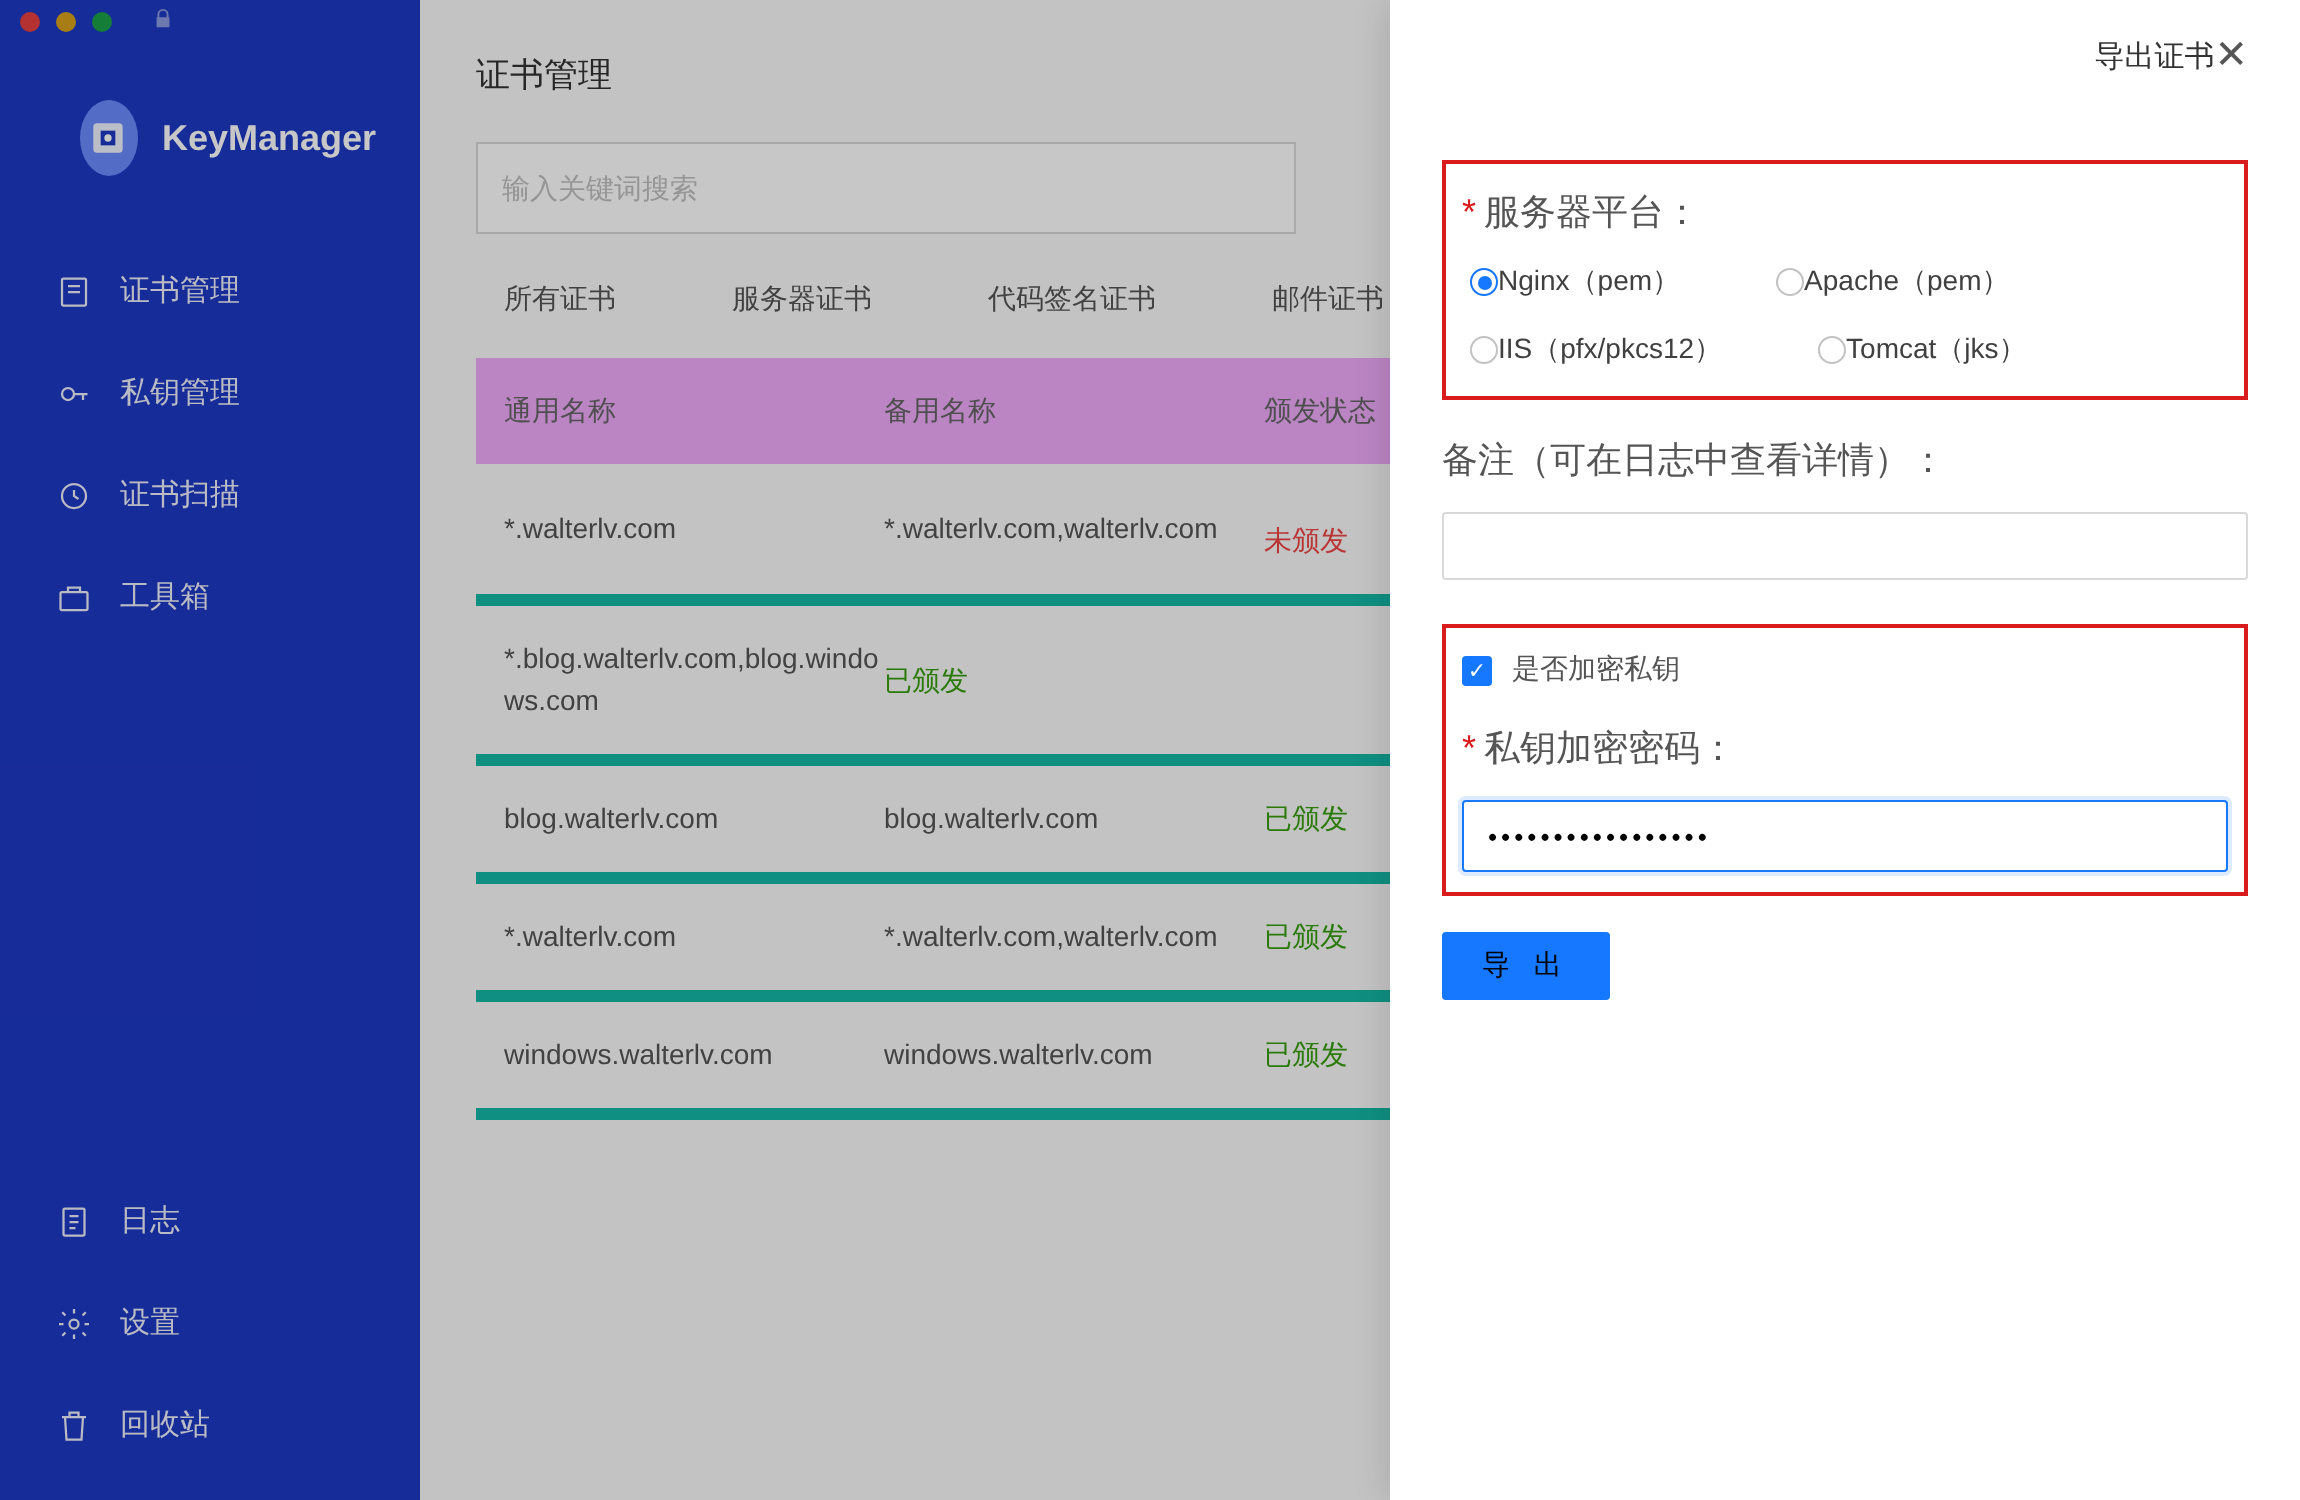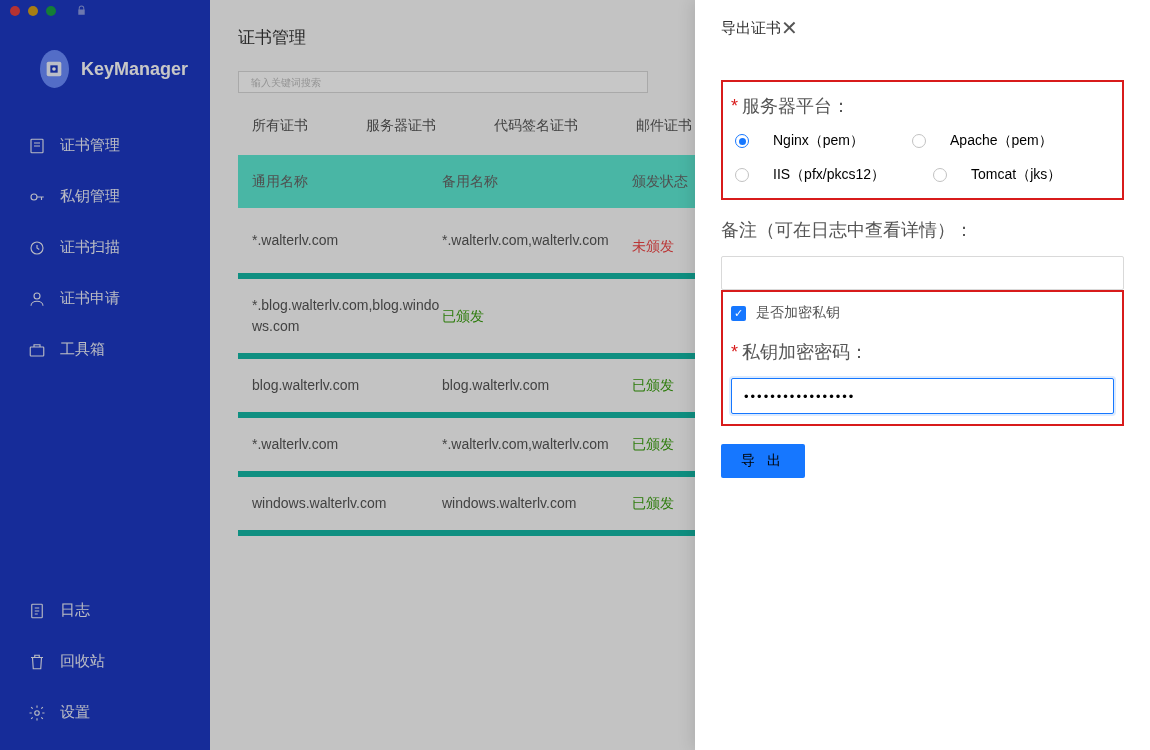--- a/index.html
+++ b/index.html
@@ -19,49 +19,49 @@
 .nav-group { padding-top: 4px; }
 .nav-item { display: flex; align-items: center; gap: 14px; padding: 16px 28px; font-size: 15px; cursor: pointer; opacity: .92; }
 .nav-icon { width: 18px; height: 18px; display: inline-flex; align-items: center; justify-content: center; }
 .nav-icon svg { width: 18px; height: 18px; stroke: #fff; fill: none; stroke-width: 1.5; }
 .nav-bottom { margin-top: auto; padding-bottom: 12px; }
 
 
 .main { flex: 1; background: #fafafa; padding: 0; overflow: hidden; }
 .main-inner { padding: 26px 28px; }
 .page-title { font-size: 17px; color: #333; font-weight: 500; margin-bottom: 22px; }
-.search { width: 410px; height: 22px; border: 1px solid #d9d9d9; padding: 0 12px; font-size: 10px; color: #333; background: #fff; margin-bottom: 24px; }
+.search { width: 410px; height: 46px; border: 1px solid #d9d9d9; padding: 0 12px; font-size: 14px; color: #333; background: #fff; margin-bottom: 24px; }
 .search::placeholder { color: #bfbfbf; }
 .tabs { display: flex; gap: 58px; padding: 0 14px 12px; color: #555; font-size: 14px; margin-bottom: 8px; }
 .tab { cursor: pointer; }
 .table { width: 100%; }
 .thead, .trow { display: grid; grid-template-columns: 190px 190px 120px; align-items: center; padding: 16px 14px; font-size: 14px; }
-.thead { background: #5eead4; color: #666; }
+.thead { background: #f0abfc; color: #666; }
 .trow { border-bottom: 6px solid #14b8a6; color: #555; }
 .trow:nth-child(even) { background: #fafafa; }
 .cell { line-height: 1.5; word-break: break-all; }
 .status-issued { color: #389e0d; }
 .status-notissued { color: #ef4444; margin-top: 12px; }
 
 
 .dim { position: absolute; inset: 0; background: rgba(0,0,0,.22); pointer-events: none; }
 .dim-clip { position: absolute; left: 0; top: 0; width: calc(1150px - 455px); height: 100%; overflow: hidden; }
 
 
 .panel { position: absolute; right: 0; top: 0; width: 455px; height: 100%; background: #fff; box-shadow: -2px 0 16px rgba(0,0,0,.12); display: flex; flex-direction: column; }
-.panel-head { display: flex; align-items: center; justify-content: flex-start; padding: 18px 26px; }
+.panel-head { display: flex; align-items: center; justify-content: flex-end; padding: 18px 26px; }
 .panel-title { font-size: 15px; color: #333; font-weight: 500; }
 .close-x { font-size: 20px; color: #555; cursor: pointer; line-height: 1; }
 .panel-body { padding: 24px 26px; font-size: 14px; color: #555; }
-.field-group { }
+.field-group { margin-bottom: 22px; }
 .field-group.boxed { border: 2px solid #d81b1b; padding: 12px 8px 10px; margin-bottom: 18px; }
 .field-label { font-size: 18px; color: #555; margin-bottom: 14px; }
 .req { color: #d81b1b; margin-right: 4px; }
 .radio-row { display: flex; gap: 48px; margin-bottom: 16px; padding-left: 4px; }
-.radio { display: flex; align-items: center; gap: 24px; cursor: pointer; color: #000000; }
+.radio { display: flex; align-items: center; gap: 0; cursor: pointer; color: #404040; }
 .radio-dot { width: 14px; height: 14px; border-radius: 50%; border: 1px solid #c2c2c2; display: inline-flex; align-items: center; justify-content: center; }
 .radio.selected .radio-dot { border-color: #1677ff; }
 .radio.selected .radio-dot::after { content: ""; width: 7px; height: 7px; border-radius: 50%; background: #1677ff; }
 .text-input { width: 100%; height: 34px; border: 1px solid #d9d9d9; border-radius: 2px; padding: 0 10px; font-size: 14px; }
 .chk-row { display: flex; align-items: center; gap: 10px; margin-bottom: 18px; }
 .chk { width: 15px; height: 15px; border-radius: 2px; background: #1677ff; color: #fff; display: inline-flex; align-items: center; justify-content: center; font-size: 11px; }
 .pwd-input { width: 100%; height: 36px; border: 1px solid #1677ff; border-radius: 2px; padding: 0 12px; font-size: 13px; letter-spacing: 2px; box-shadow: 0 0 0 2px rgba(22,119,255,.15); }
 .btn-primary { background: #1677ff; color: #000000; border: none; padding: 8px 20px; font-size: 14px; border-radius: 2px; cursor: pointer; letter-spacing: 4px; }
 </style>
 </head>
@@ -112,62 +112,53 @@
           <svg viewBox="0 0 24 24">
             <circle cx="12" cy="12" r="8"></circle>
             <path d="M12 8v4l3 2"></path>
           </svg>
         </span>
       <span>证书扫描</span>
     </div>
     <div class="nav-item">
       <span class="nav-icon">
           <svg viewBox="0 0 24 24">
-            <circle cx="12" cy="8" r="4"></circle>
-            <path d="M4 21c0-4 4-6 8-6s8 2 8 6"></path>
-          </svg>
-        </span>
-      <span>证书申请</span>
-    </div>
-    <div class="nav-item">
-      <span class="nav-icon">
-          <svg viewBox="0 0 24 24">
             <rect x="3" y="8" width="18" height="12" rx="1"></rect>
             <path d="M8 8V5h8v3"></path>
           </svg>
         </span>
       <span>工具箱</span>
     </div>
   </div>
   <div class="nav-bottom">
     <div class="nav-item">
       <span class="nav-icon">
           <svg viewBox="0 0 24 24">
             <rect x="5" y="3" width="14" height="18" rx="1"></rect>
             <path d="M9 8h6M9 12h6M9 16h4"></path>
           </svg>
         </span>
       <span>日志</span>
     </div>
     <div class="nav-item">
       <span class="nav-icon">
           <svg viewBox="0 0 24 24">
-            <path d="M4 6h16M9 6V3h6v3M6 6l1 15h10l1-15"></path>
-          </svg>
-        </span>
-      <span>回收站</span>
-    </div>
-    <div class="nav-item">
-      <span class="nav-icon">
-          <svg viewBox="0 0 24 24">
             <circle cx="12" cy="12" r="3"></circle>
             <path d="M12 2v3M12 19v3M4.2 4.2l2.1 2.1M17.7 17.7l2.1 2.1M2 12h3M19 12h3M4.2 19.8l2.1-2.1M17.7 6.3l2.1-2.1"></path>
           </svg>
         </span>
       <span>设置</span>
+    </div>
+    <div class="nav-item">
+      <span class="nav-icon">
+          <svg viewBox="0 0 24 24">
+            <path d="M4 6h16M9 6V3h6v3M6 6l1 15h10l1-15"></path>
+          </svg>
+        </span>
+      <span>回收站</span>
     </div>
   </div>
 </div>
 
 <div class="main">
   <div class="main-inner">
     <div class="page-title">证书管理</div>
     <input class="search" placeholder="输入关键词搜索" style="">
     <div class="tabs">
       <span class="tab">所有证书</span>

